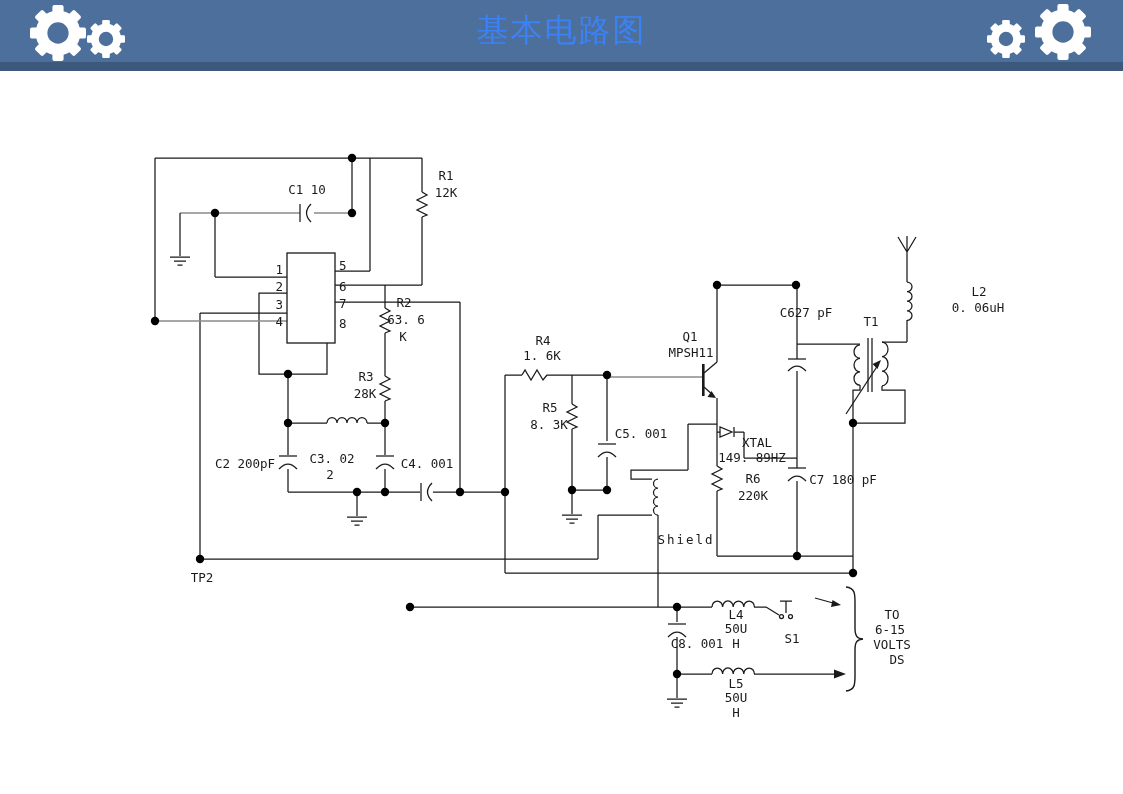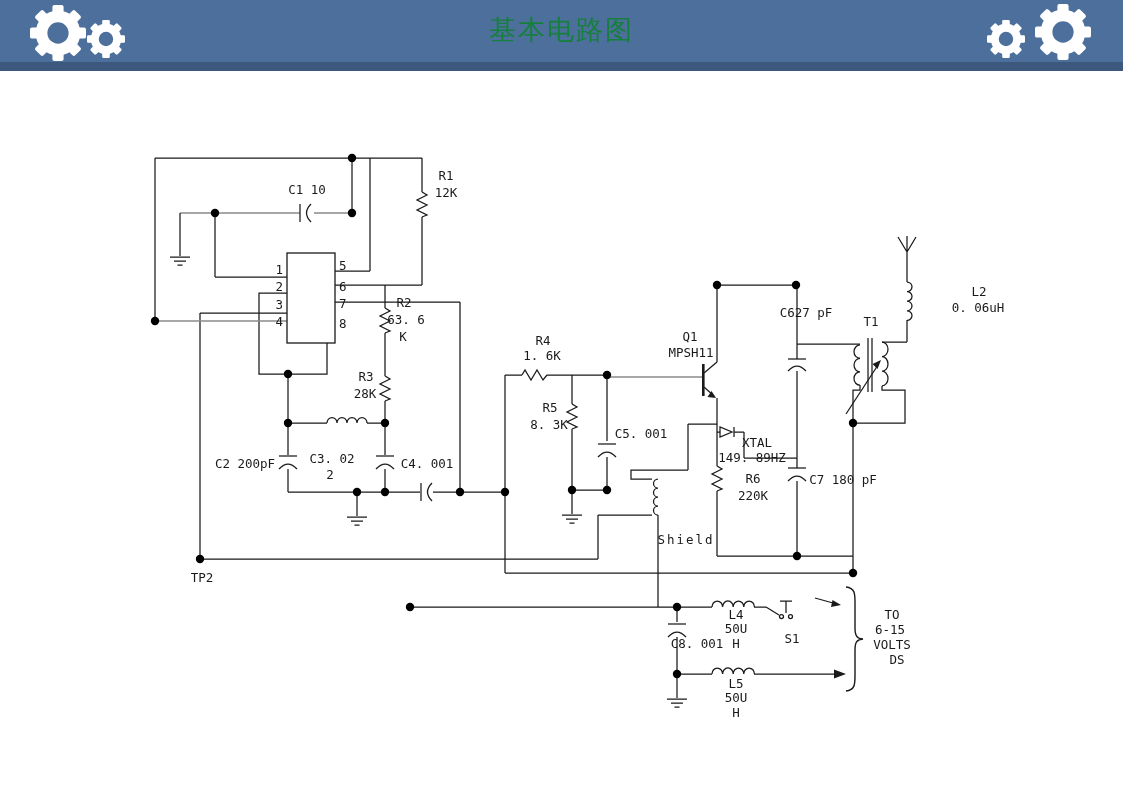--- a/index.html
+++ b/index.html
@@ -1,21 +1,21 @@
 <!DOCTYPE html>
 <html><head>
 <meta charset="utf-8">
 <style>
   html,body{margin:0;padding:0;background:#fff;}
   #stage{position:relative;width:1123px;height:794px;background:#ffffff;overflow:hidden;
          font-family:"Liberation Sans",sans-serif;}
   #topbar{position:absolute;left:0;top:0;width:1123px;height:62px;}
   #topstrip{position:absolute;left:0;top:62px;width:1123px;height:9px;}
   #title{position:absolute;left:0;top:0;width:100%;height:76px;line-height:60px;
-         text-align:center;color:#15803d;font-size:27px;letter-spacing:2px;}
+         text-align:center;color:#3b82f6;font-size:32px;letter-spacing:2px;}
   .gearbox{position:absolute;top:0;height:70px;}
   #circuit{position:absolute;left:0;top:0;}
   #circuit text{font-family:"DejaVu Sans Mono","Liberation Mono",monospace;
                 font-size:12.5px;fill:#1a1a1a;}
   .w{stroke:#1a1a1a;stroke-width:1.25;fill:none;}
   .wg{stroke:#8a8a8a;stroke-width:1.3;fill:none;}
   .dot{fill:#000;stroke:none;}
   .sym{stroke:#1a1a1a;stroke-width:1.25;fill:none;}
   .fillb{fill:#1a1a1a;stroke:none;}
 </style>

